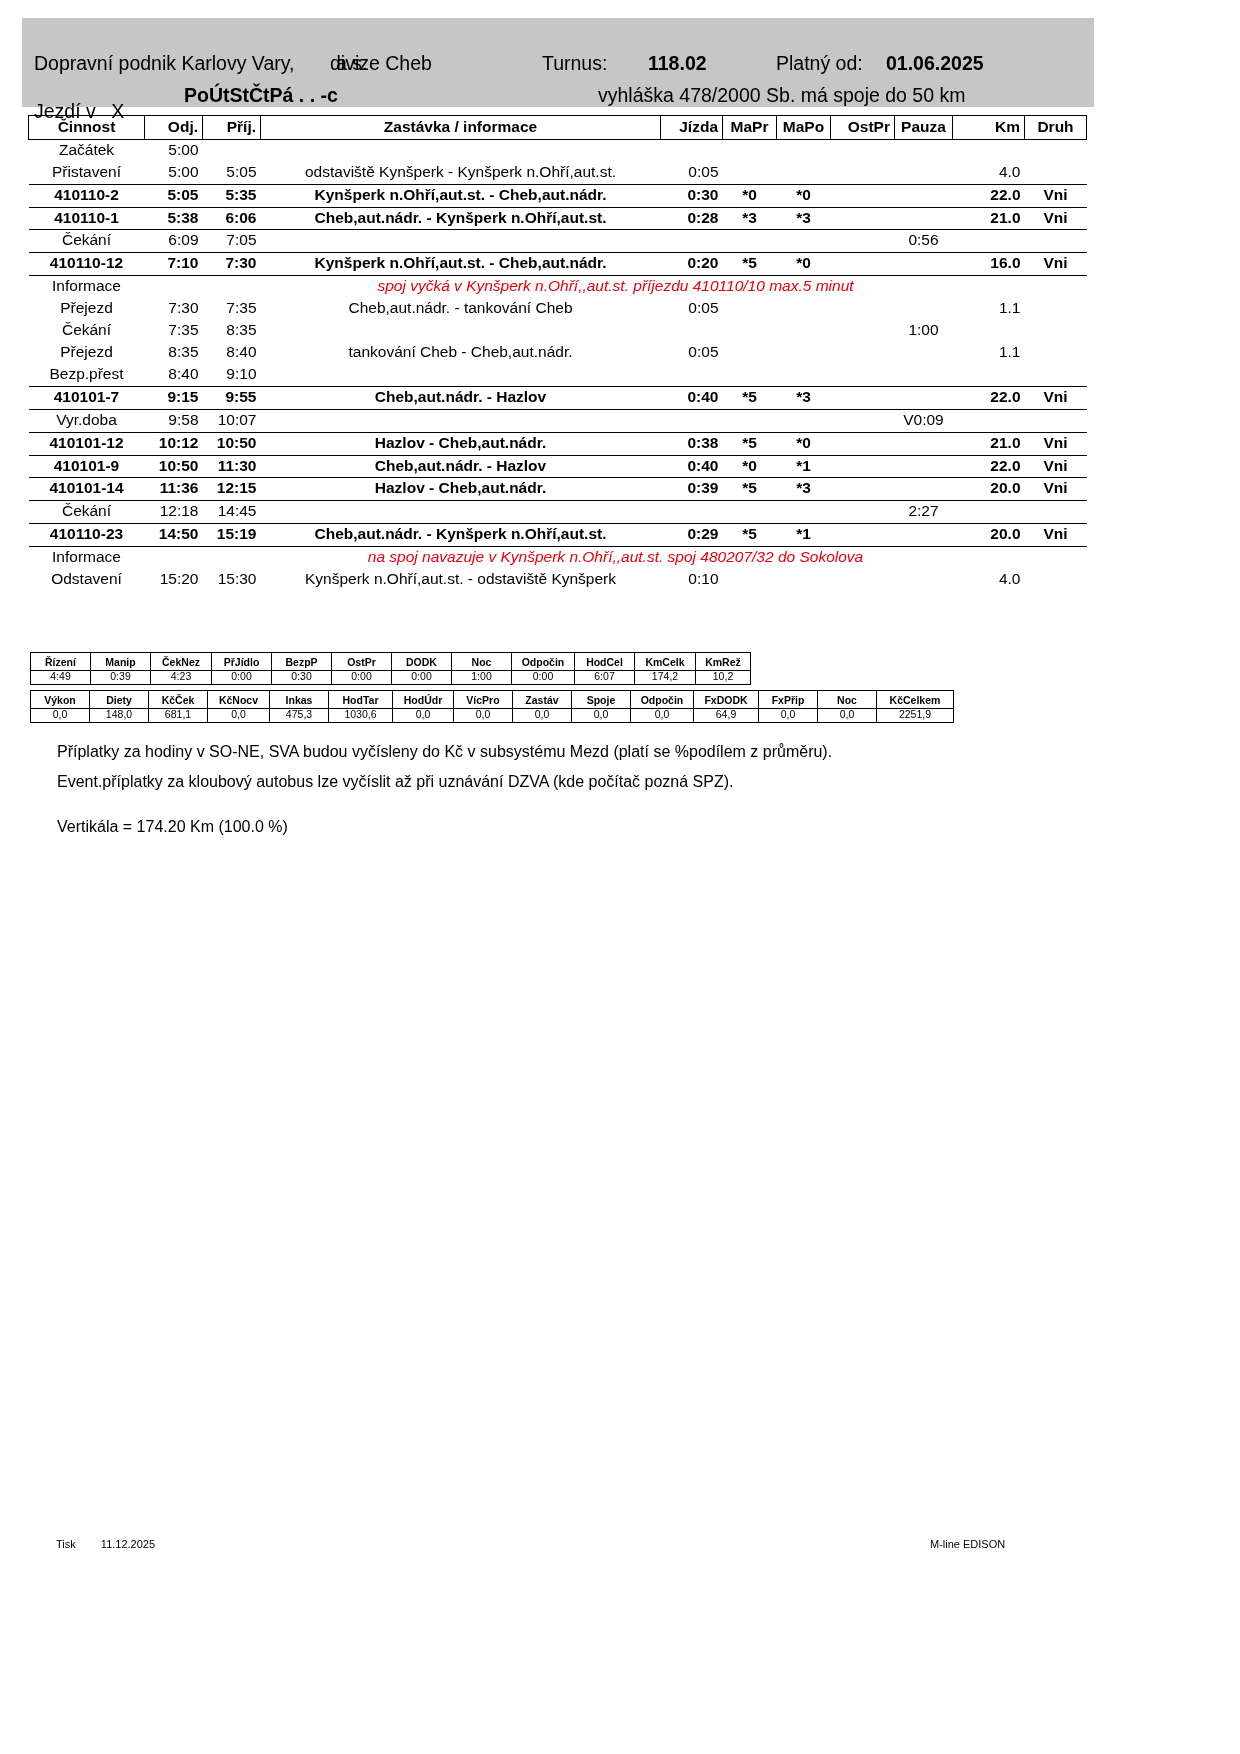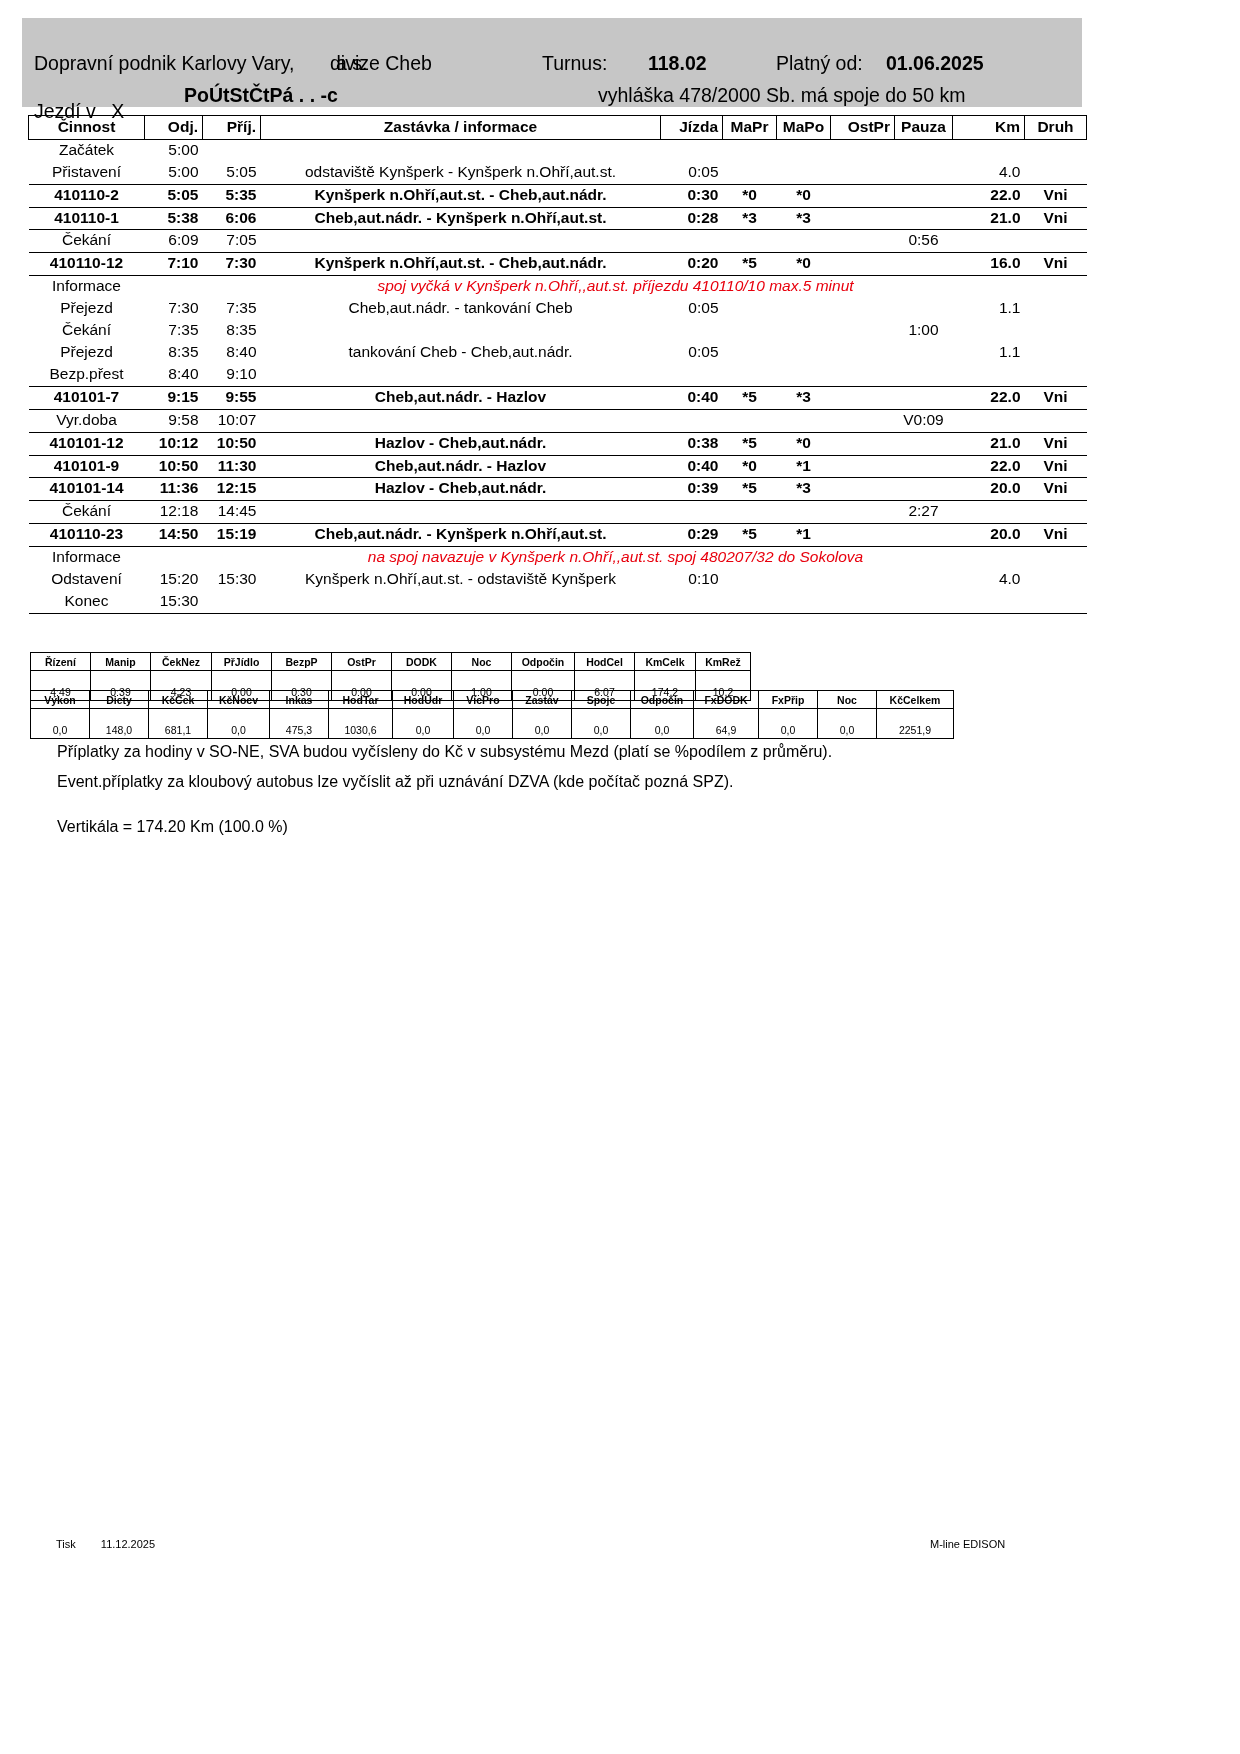--- a/index.html
+++ b/index.html
@@ -25,20 +25,21 @@
   }
 
   
   .header-bar {
     position: absolute;
     left: 22px;
     top: 18px;
     width: 1060px;
     height: 89px;
     background: #c6c6c6;
+    padding-left: 12px;
   }
   .hdr-line1 {
     position: absolute;
     left: 12px;
     top: 34px;
     height: 24px;
     font-size: 19.5px;
     white-space: nowrap;
   }
   .hdr-line2 {
@@ -189,21 +190,21 @@
     font-weight: bold;
     text-align: center;
     padding: 4px 3px 1px 3px;
     line-height: 1.12;
     white-space: nowrap;
   }
   table.sum td {
     border: 1.1px solid #000;
     border-top: none;
     text-align: center;
-    padding: 16px 3px 1px 3px;
+    padding: 0px 3px 1px 3px;
     line-height: 1.12;
     font-weight: normal;
     white-space: nowrap;
   }
   #sum1 { top: 652px; }
   #sum2 { top: 690px; }
 
   
   .notes {
     position: absolute;
@@ -529,33 +530,20 @@
             <td class="ar">15:30</td>
             <td class="al">Kynšperk n.Ohří,aut.st. - odstaviště Kynšperk</td>
             <td class="ar">0:10</td>
             <td class="ac"></td>
             <td class="ac"></td>
             <td class="ar"></td>
             <td class="ac"></td>
             <td class="ar">4.0</td>
             <td class="ac"></td>
           </tr>
-          <tr class="sepbot">
-            <td class="al">Konec</td>
-            <td class="ar">15:30</td>
-            <td class="ar"></td>
-            <td class="al"></td>
-            <td class="ar"></td>
-            <td class="ac"></td>
-            <td class="ac"></td>
-            <td class="ar"></td>
-            <td class="ac"></td>
-            <td class="ar"></td>
-            <td class="ac"></td>
-          </tr>
         </tbody>
     </table>
   </div>
 
   <div class="sum-wrap" id="sum1">
     <table class="sum">
       <thead>
           <tr id="sum1-head">
             <th style="width: 53px;">Řízení</th>
             <th style="width: 53px;">Manip</th>

